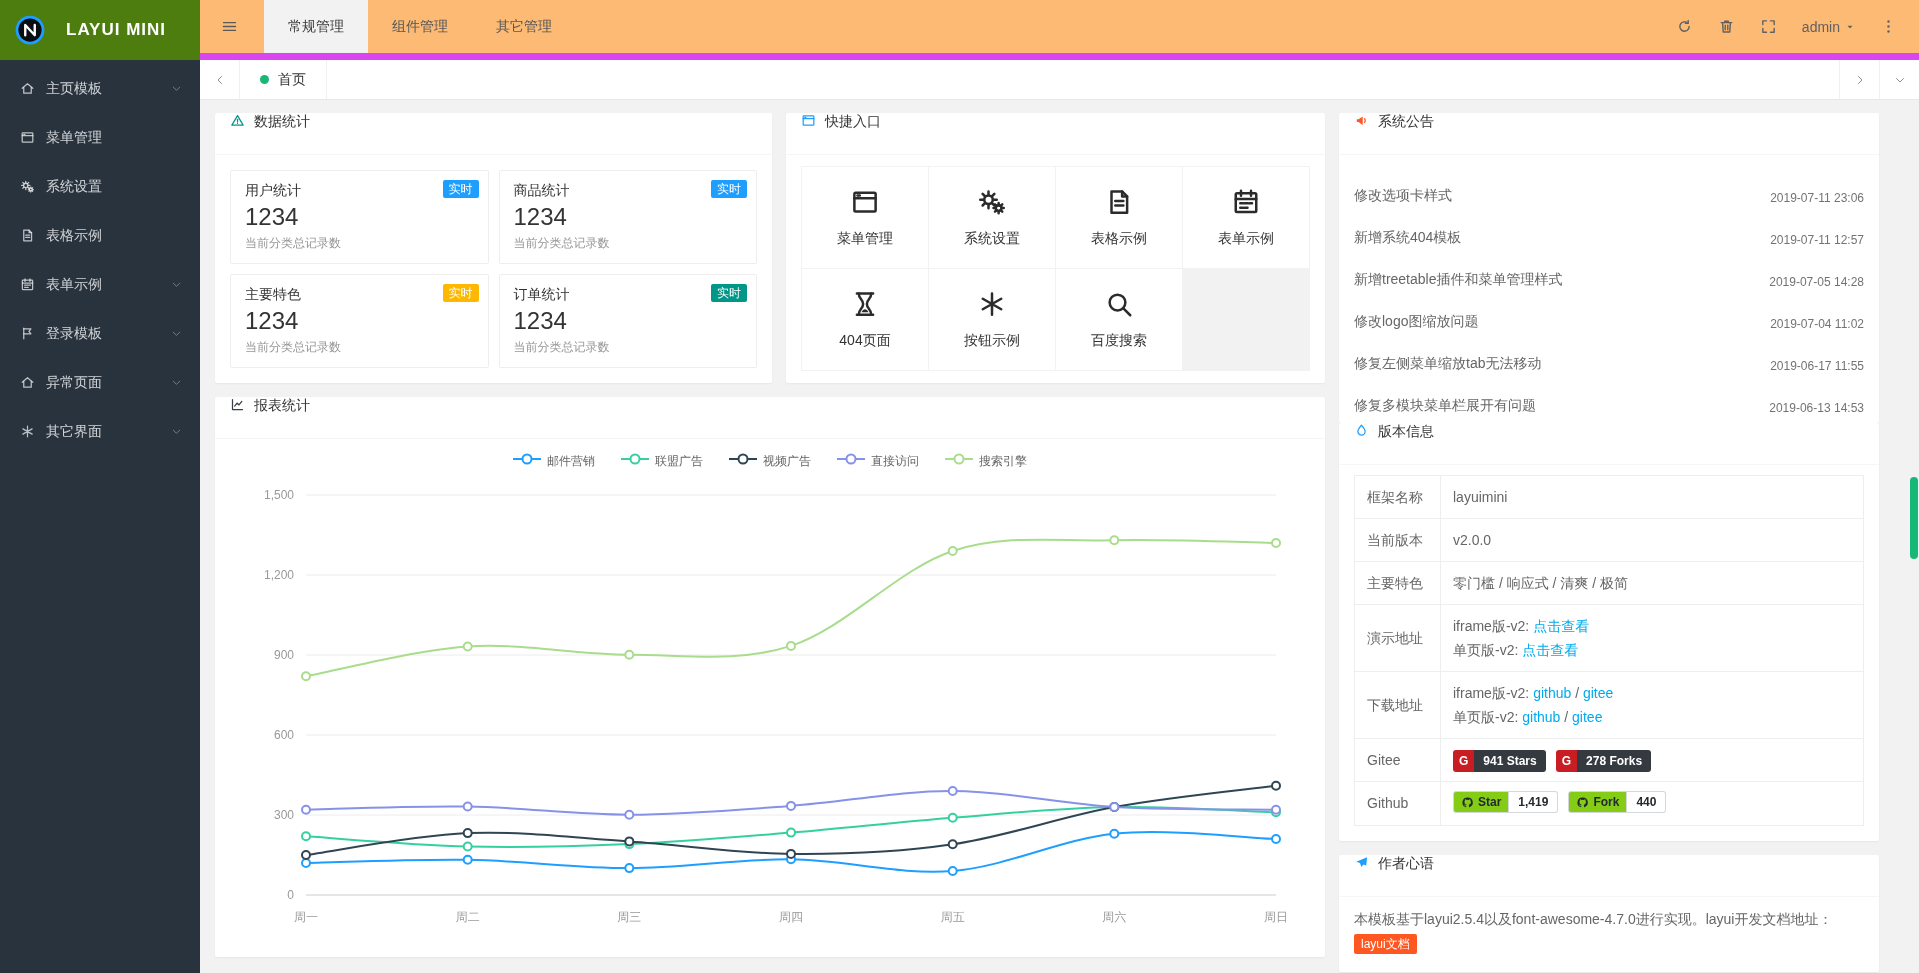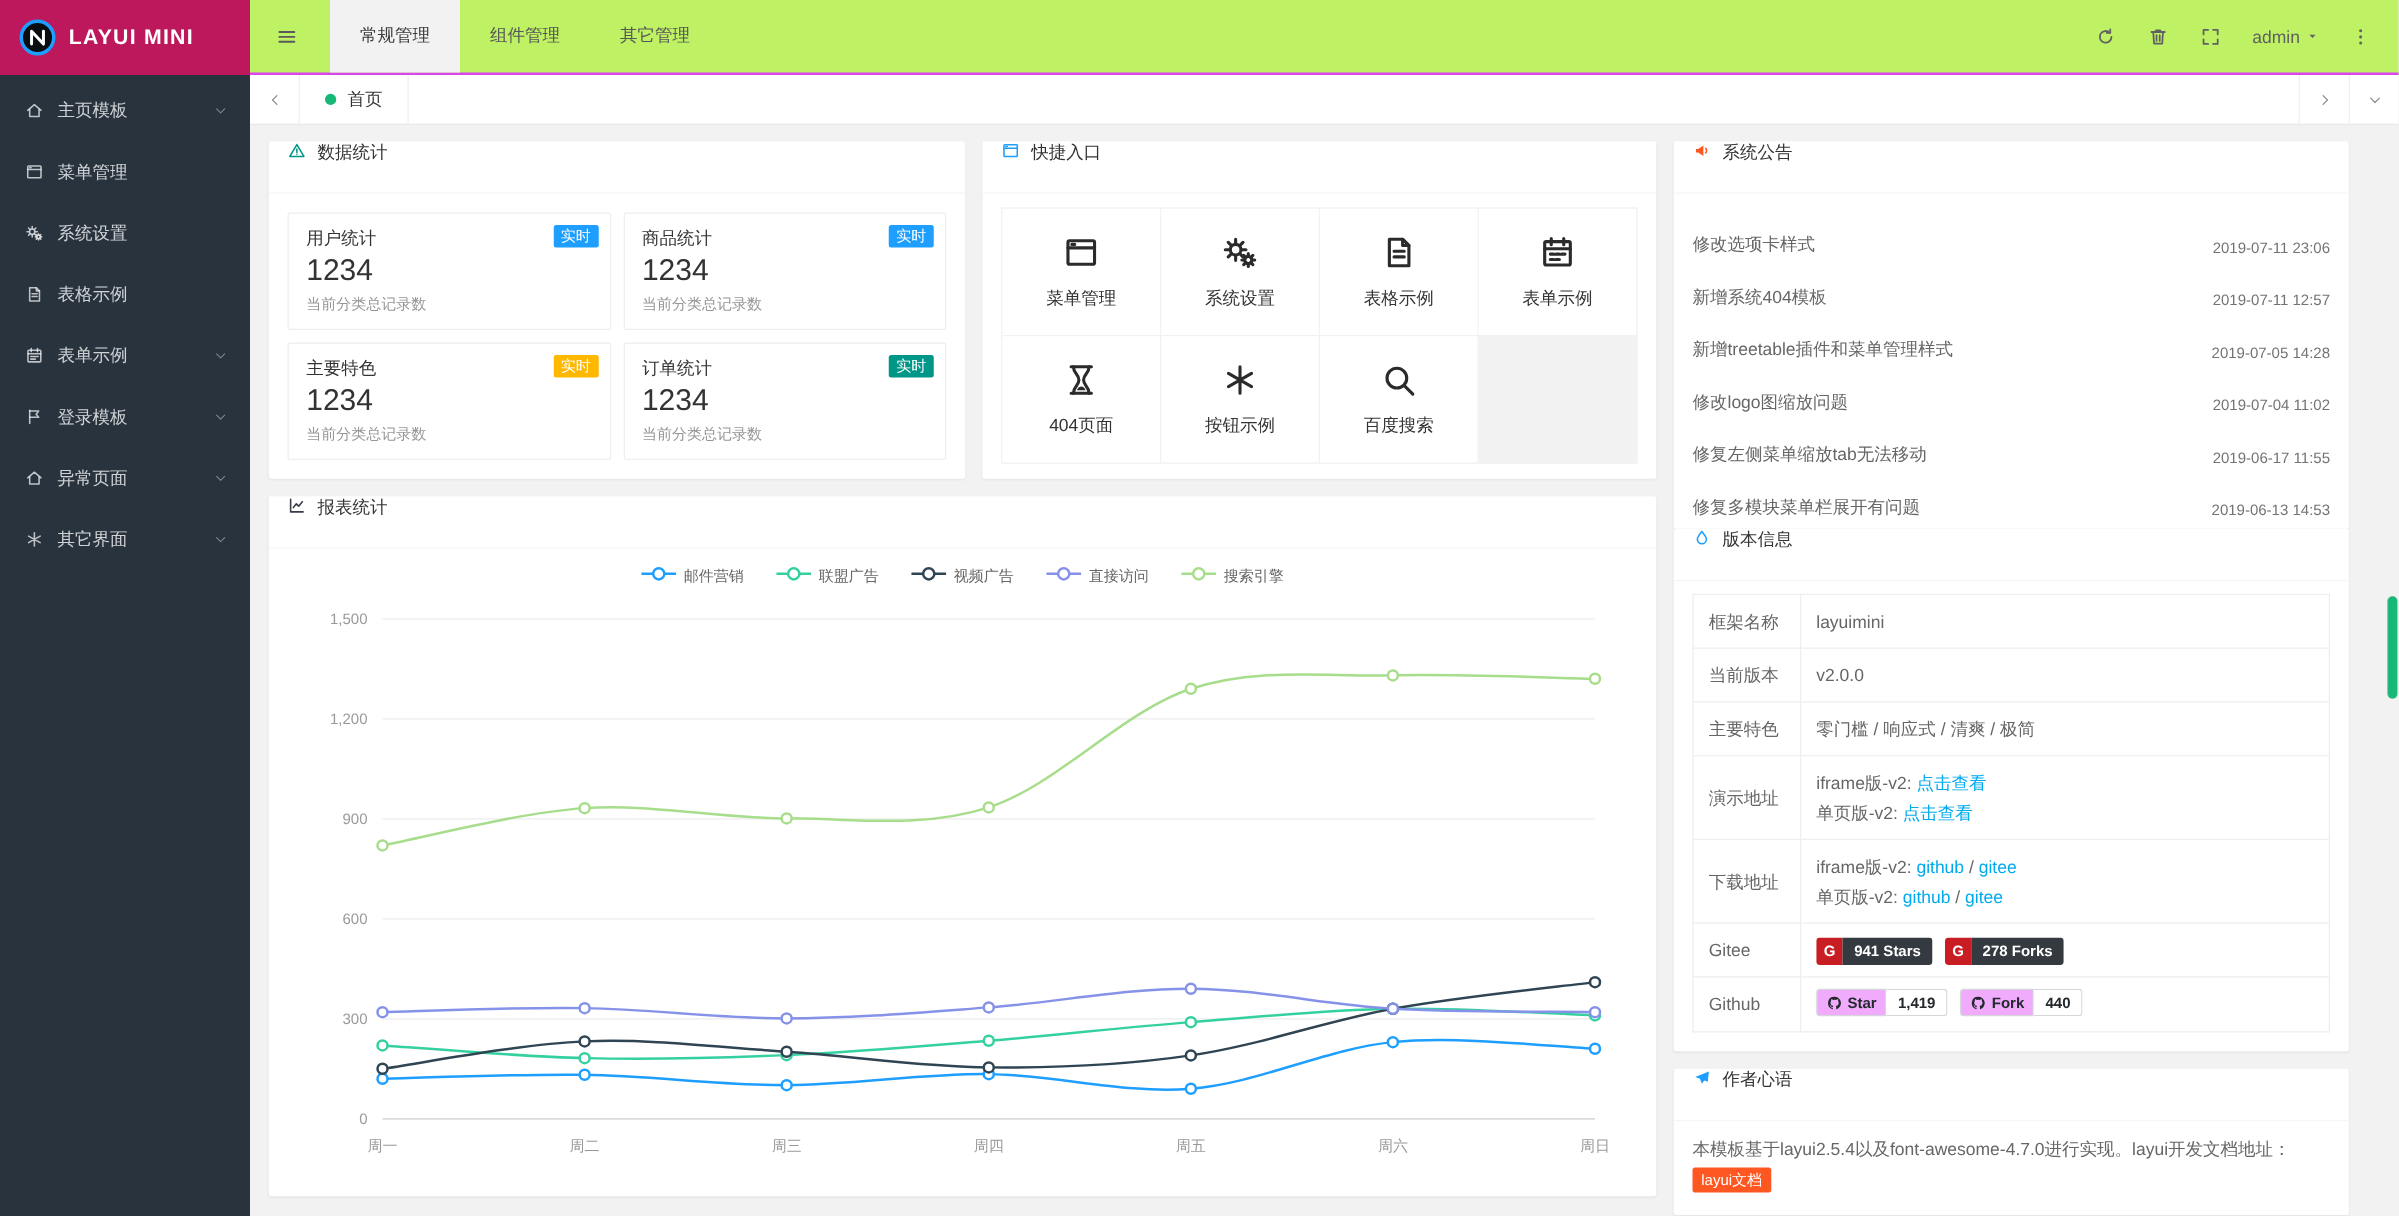--- a/index.html
+++ b/index.html
@@ -2,32 +2,32 @@
 <html><head>
 <meta charset="utf-8">
 <style>
   *{margin:0;padding:0;box-sizing:border-box}
   html,body{width:1919px;height:973px;overflow:hidden}
   body{font-family:"Liberation Sans","DejaVu Sans",sans-serif;font-size:14px;color:#333;background:#f2f2f2}
   .app{display:flex;width:100%;height:100%;position:relative}
 
   
   .sidebar{width:200px;flex-shrink:0;background:#28333e;display:flex;flex-direction:column}
-  .logo{height:60px;display:flex;align-items:center;gap:10px;padding:0 15px;background:#be185d;cursor:pointer}
+  .logo{height:60px;display:flex;align-items:center;gap:21px;padding:0 15px;background:#4d7c0f;cursor:pointer}
   .logo-mark{width:30px;height:30px;flex-shrink:0}
   .logo-text{color:#fff;font-size:17px;font-weight:bold;letter-spacing:1px;white-space:nowrap}
   .menu{list-style:none;padding-top:4px}
   .menu-item{height:49px;display:flex;align-items:center;padding:0 18px 0 20px;color:rgba(255,255,255,.78);font-size:14px;cursor:pointer}
   .micon{width:15px;height:15px;margin-right:11px;opacity:.9;flex-shrink:0}
   .mlabel{white-space:nowrap}
   .mchev{width:11px;height:11px;margin-left:auto;opacity:.5}
 
   
   .main{flex:1;min-width:0;display:flex;flex-direction:column}
-  .topbar{height:60px;background:#bef264;display:flex;align-items:center;border-bottom:2px solid #d946ef;flex-shrink:0}
+  .topbar{height:60px;background:#fdba74;display:flex;align-items:center;border-bottom:7px solid #d946ef;flex-shrink:0}
   .toggle{width:58px;height:100%;display:flex;align-items:center;justify-content:center;color:#595959;cursor:pointer}
   .top-tabs{display:flex;height:100%;margin-left:6px}
   .top-tab{padding:0 24px;height:100%;display:flex;align-items:center;color:#565656;cursor:pointer;font-size:14px}
   .top-tab.active{background:#f2f2f2;color:#3c3c3c}
   .topbar-right{margin-left:auto;display:flex;align-items:center;height:100%;padding-right:10px}
   .top-icon{width:42px;height:100%;display:flex;align-items:center;justify-content:center;color:#616161;cursor:pointer}
   .user{height:100%;display:flex;align-items:center;gap:5px;padding:0 12px;color:#616161;cursor:pointer}
 
   .tabbar{height:40px;background:#fff;display:flex;align-items:stretch;border-bottom:1px solid #e8e8e8;flex-shrink:0}
   .tab-nav{width:40px;display:flex;align-items:center;justify-content:center;color:#8d8d8d;cursor:pointer;flex-shrink:0}
@@ -80,21 +80,21 @@
   
   .version-body{padding:10px 15px 15px}
   .vtable{width:100%;border-collapse:collapse;font-size:14px;color:#666}
   .vtable td{border:1px solid #eee;padding:9px 12px;vertical-align:middle;line-height:24px}
   td.vlabel{width:86px;color:#666;background:#fff}
   a.link{color:#01aaed;text-decoration:none;cursor:pointer}
   .badge-gitee{display:inline-flex;border-radius:3px;overflow:hidden;margin-right:10px;font-size:12px;font-weight:bold;color:#fff;cursor:pointer;line-height:14px}
   .bg-g{background:#c71d23;padding:4px 6px}
   .bg-t{background:#343a40;padding:4px 9px;white-space:nowrap}
   .badge-gh{display:inline-flex;align-items:stretch;margin-right:10px;font-size:12px;color:#24292e;cursor:pointer;line-height:14px}
-  .gh-l{display:flex;align-items:center;gap:4px;padding:3px 7px;background:#f0abfc;border:1px solid #d5d7da;border-radius:3px 0 0 3px;font-weight:bold}
+  .gh-l{display:flex;align-items:center;gap:4px;padding:3px 7px;background:#84cc16;border:1px solid #d5d7da;border-radius:3px 0 0 3px;font-weight:bold}
   .gh-r{display:flex;align-items:center;padding:3px 9px;background:#fff;border:1px solid #d5d7da;border-left:none;border-radius:0 3px 3px 0;font-weight:bold}
   .gh-logo{width:13px;height:13px;color:#24292e}
 
   
   .author-body{padding:10px 15px 15px;font-size:14px;color:#666;line-height:24px}
   .badge-red{display:inline-block;background:#ff5722;color:#fff;font-size:12px;line-height:18px;padding:1px 7px;border-radius:2px;cursor:pointer;margin:3px 0}
 
   
   .scrollbar{position:fixed;right:0;top:0;width:10px;height:100%;}
   .scroll-thumb{position:absolute;right:1px;top:477px;width:8px;height:82px;border-radius:4px;background:#16b777;cursor:grab}

